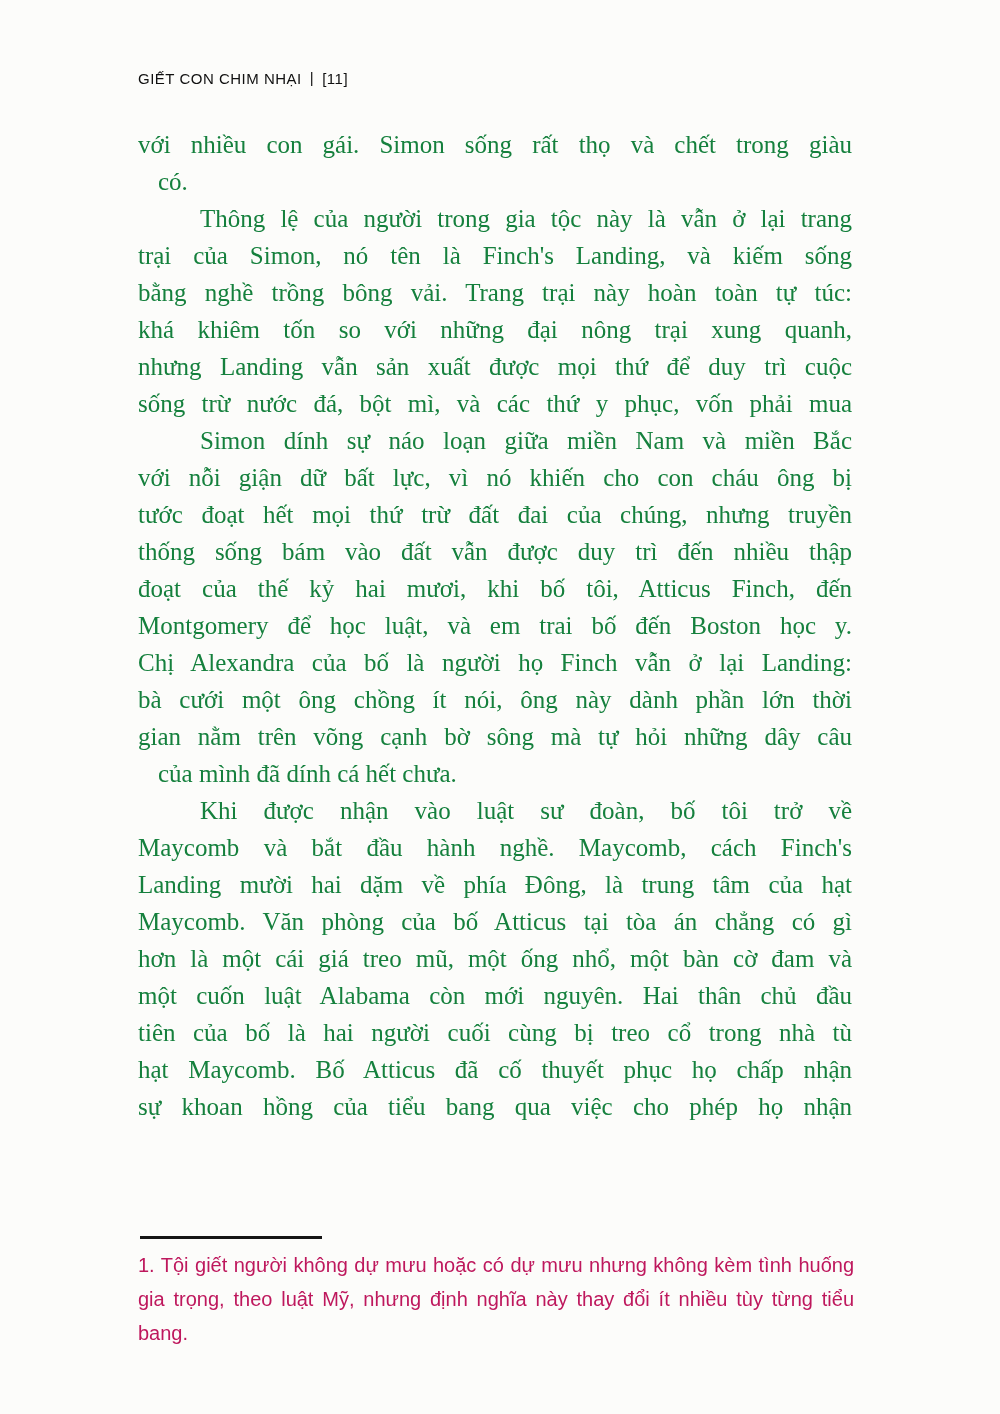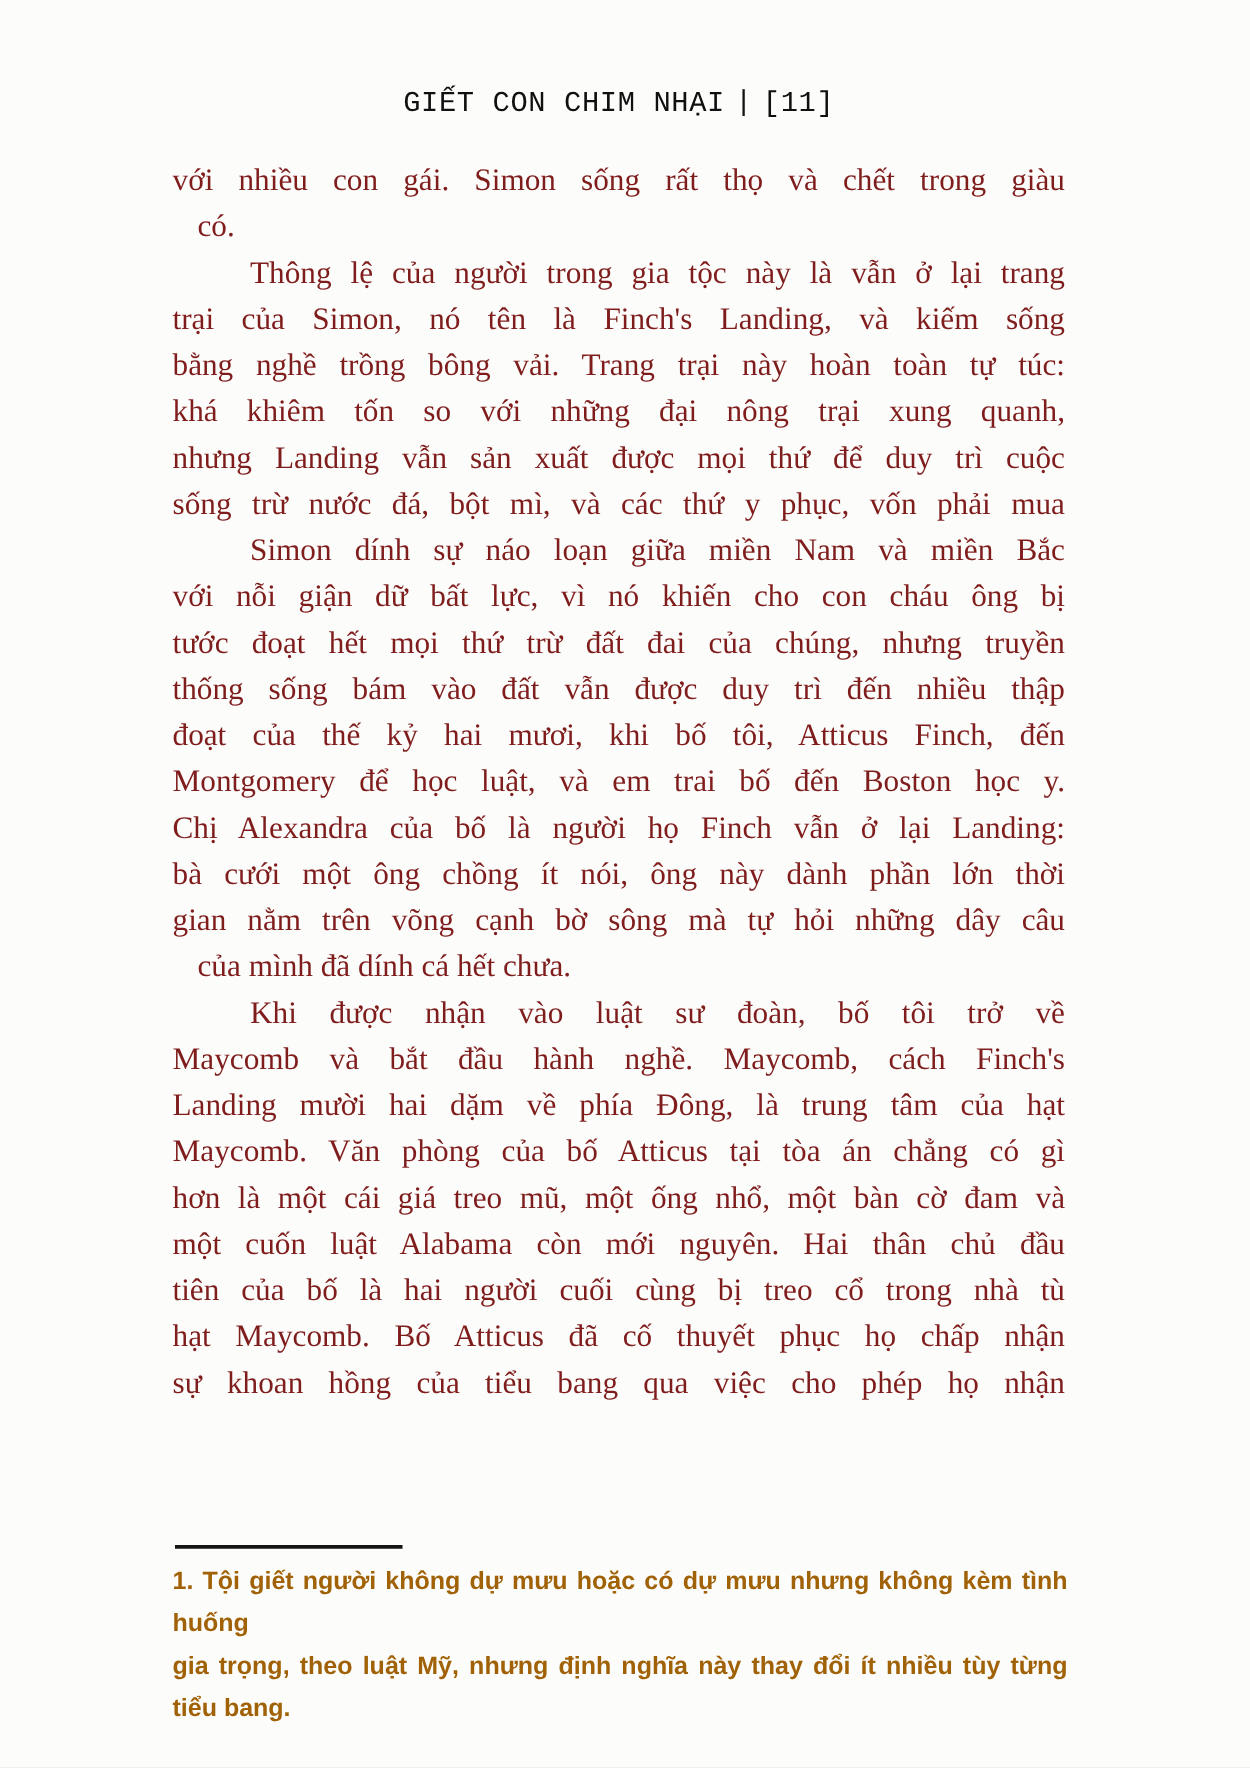--- a/index.html
+++ b/index.html
@@ -15,41 +15,41 @@
     background: #fcfcfa;
     color: #101010;
     overflow: hidden;
   }
   
   .running-header {
     position: absolute;
     left: 138px;
     top: 70px;
     width: 714px;
-    text-align: center;
-    font-family: Liberation Mono, monospace;
-    font-size: 23px;
+    text-align: left;
+    font-family: Liberation Sans, sans-serif;
+    font-size: 15px;
     letter-spacing: 0.5px;
     white-space: nowrap;
   }
   .running-header .divider {
     display: inline-block;
     margin: 0 8px;
     transform: translateY(-1px);
   }
   
   .body-text {
     position: absolute;
     left: 138px;
     top: 126px;
     width: 714px;
     font-family: "Liberation Serif", "DejaVu Serif", serif;
     font-size: 25px;
     line-height: 37px;
-    color: #7f1d1d;
+    color: #15803d;
   }
   .body-text .line {
     text-align: justify;
     text-align-last: justify;
     height: 37px;
     overflow: visible;
   }
   .body-text .line.para-end {
     text-align-last: left;
     margin-left: 20px;
@@ -73,22 +73,21 @@
     background: #151515;
   }
   .footnote {
     position: absolute;
     left: 138px;
     top: 1248px;
     width: 716px;
     font-family: "Liberation Sans", "DejaVu Sans", sans-serif;
     font-size: 20px;
     line-height: 34px;
-    color: #a16207;
-    font-weight: bold;
+    color: #be185d;
   }
   .footnote .fline {
     text-align: justify;
     text-align-last: justify;
   }
   .footnote .fline.last {
     text-align-last: left;
   }
 </style>
 </head>

